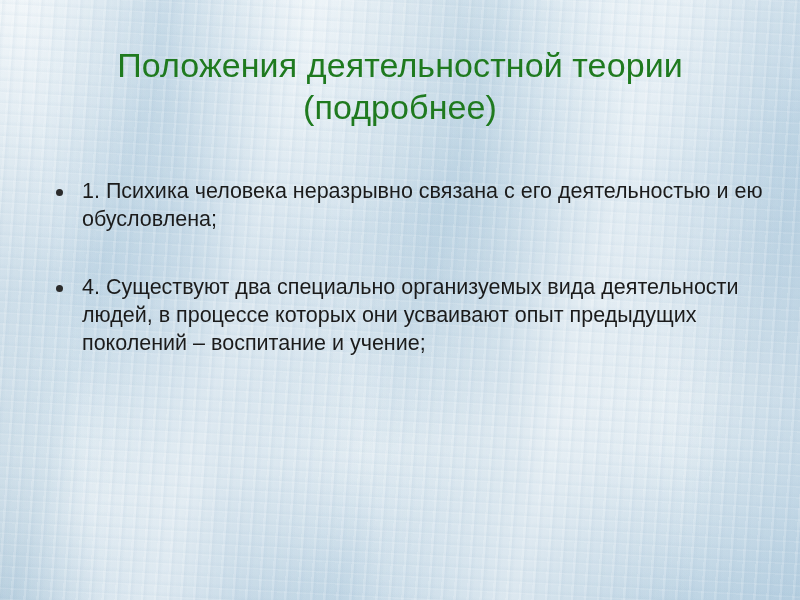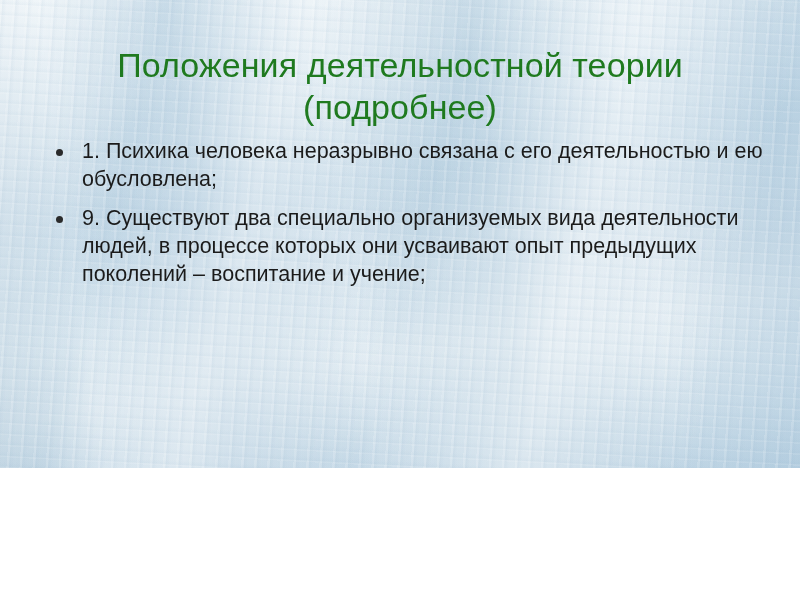--- a/index.html
+++ b/index.html
@@ -9,21 +9,21 @@
   body {
     width: 800px;
     height: 600px;
     overflow: hidden;
     font-family: "Liberation Sans", sans-serif;
   }
 
   .slide {
     position: relative;
     width: 800px;
-    height: 468px;
+    height: 600px;
     box-sizing: border-box;
     background-color: #cfdfe9;
     background-image:
       linear-gradient(105deg, rgba(255,255,255,0.55) 0%, rgba(255,255,255,0.0) 18%, rgba(255,255,255,0.45) 33%, rgba(255,255,255,0.0) 52%, rgba(255,255,255,0.5) 70%, rgba(255,255,255,0.0) 88%),
       linear-gradient(82deg, rgba(160,190,210,0.45) 0%, rgba(255,255,255,0.0) 12%, rgba(150,185,210,0.35) 27%, rgba(255,255,255,0.0) 44%, rgba(165,195,215,0.40) 61%, rgba(255,255,255,0.0) 79%, rgba(155,188,212,0.35) 95%),
       linear-gradient(170deg, rgba(255,255,255,0.35) 0%, rgba(190,215,232,0.25) 40%, rgba(255,255,255,0.35) 70%, rgba(185,210,228,0.30) 100%),
       linear-gradient(to bottom, #d7e6ef 0%, #c6d9e6 45%, #d2e2ec 75%, #bed4e3 100%);
     overflow: hidden;
   }
 
@@ -85,20 +85,21 @@
     list-style: none;
   }
 
   .bullet-item {
     position: relative;
     padding-left: 32px;
     margin-bottom: 11px;
     color: #1b1b1b;
     font-size: 21.5px;
     line-height: 1.30;
+    margin-top: 40px;
   }
 
   .bullet-item .dot {
     position: absolute;
     left: 6px;
     top: 11px;
     width: 7px;
     height: 7px;
     border-radius: 50%;
     background: #2b2b2b;
@@ -112,18 +113,18 @@
 
     <h1 class="slide-title">Положения деятельностной теории (подробнее)</h1>
 
     <ul class="bullet-list">
       <li class="bullet-item">
         <span class="dot"></span>
         <span>1. Психика человека неразрывно связана с его деятельностью и ею обусловлена;</span>
       </li>
       <li class="bullet-item">
         <span class="dot"></span>
-        <span>9. Существуют два специально организуемых вида деятельности людей, в процессе которых они усваивают опыт предыдущих поколений – воспитание и учение;</span>
+        <span>4. Существуют два специально организуемых вида деятельности людей, в процессе которых они усваивают опыт предыдущих поколений – воспитание и учение;</span>
       </li>
     </ul>
 
   </div>
 </div>
 
 </body></html>

